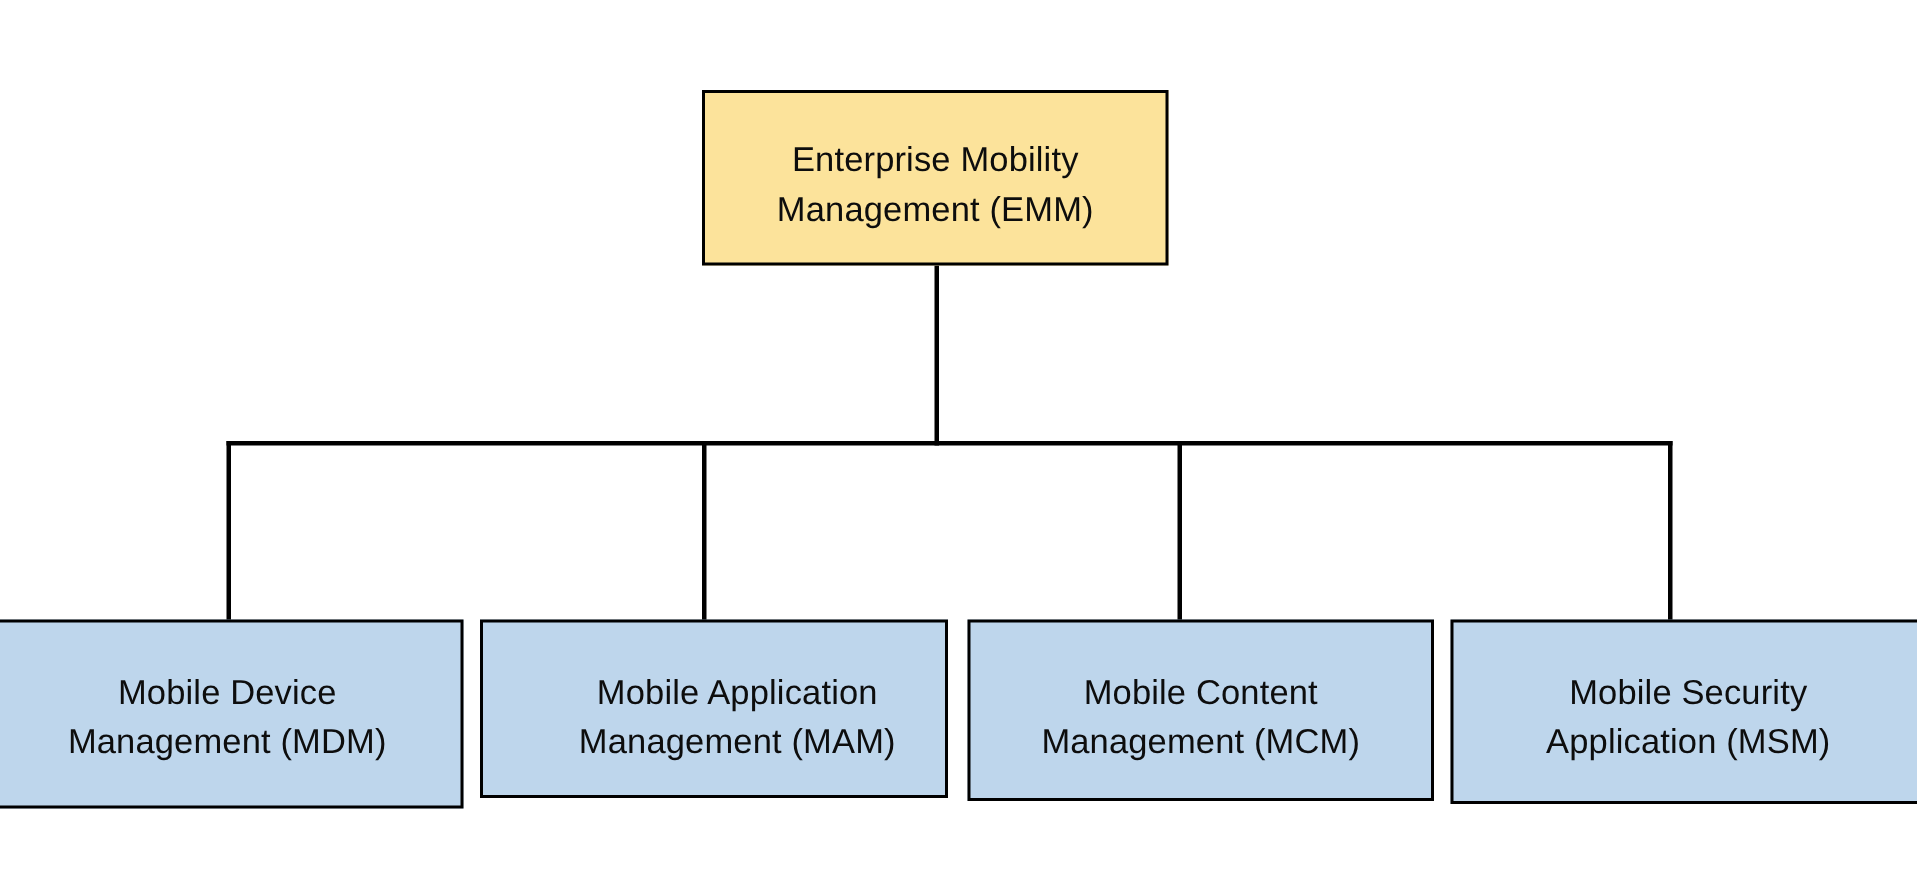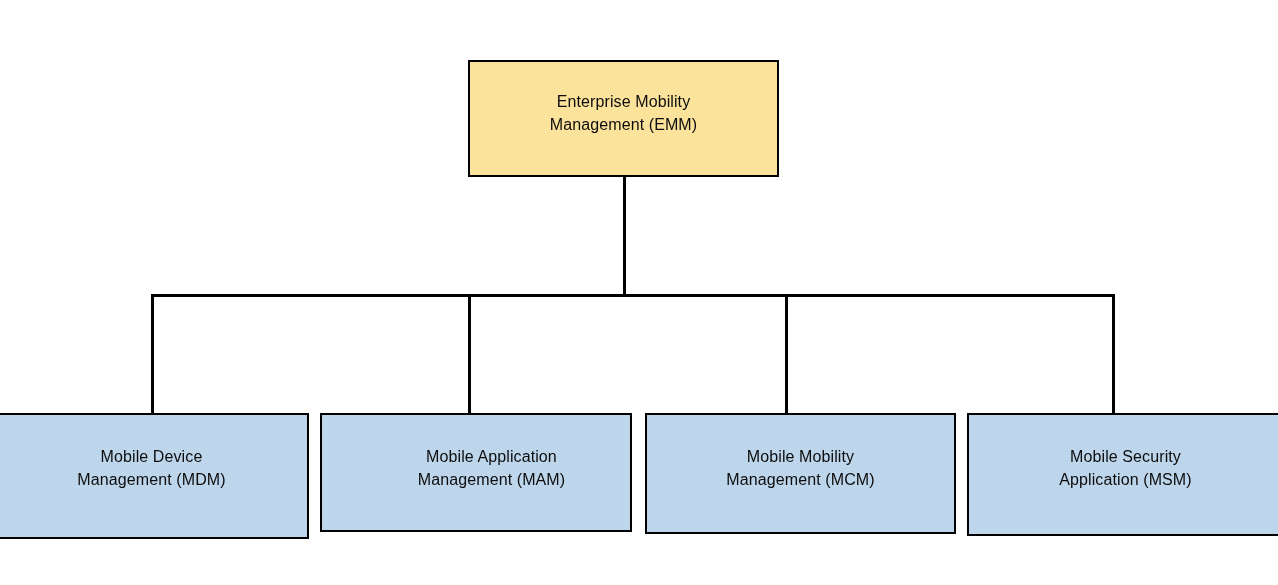--- a/index.html
+++ b/index.html
@@ -24,21 +24,21 @@
     position: absolute;
     box-sizing: border-box;
     border: 2px solid #000000;
     display: flex;
     align-items: center;
     justify-content: center;
     text-align: center;
     z-index: 3;
   }
   .node-label {
-    font-size: 16px;
+    font-size: 23px;
     line-height: 1.45;
     color: #0d0d0d;
     letter-spacing: 0.1px;
     white-space: pre-line;
     padding: 0 8px;
   }
 
   
   #node-root {
     left: 468px;
@@ -118,21 +118,21 @@
     <span class="node-label">Mobile Device
 Management (MDM)</span>
   </div>
 
   <div class="node node-leaf" id="node-mam">
     <span class="node-label">Mobile Application
 Management (MAM)</span>
   </div>
 
   <div class="node node-leaf" id="node-mcm">
-    <span class="node-label">Mobile Mobility
+    <span class="node-label">Mobile Content
 Management (MCM)</span>
   </div>
 
   <div class="node node-leaf" id="node-msm">
     <span class="node-label">Mobile Security
 Application (MSM)</span>
   </div>
 
 </div>
 

